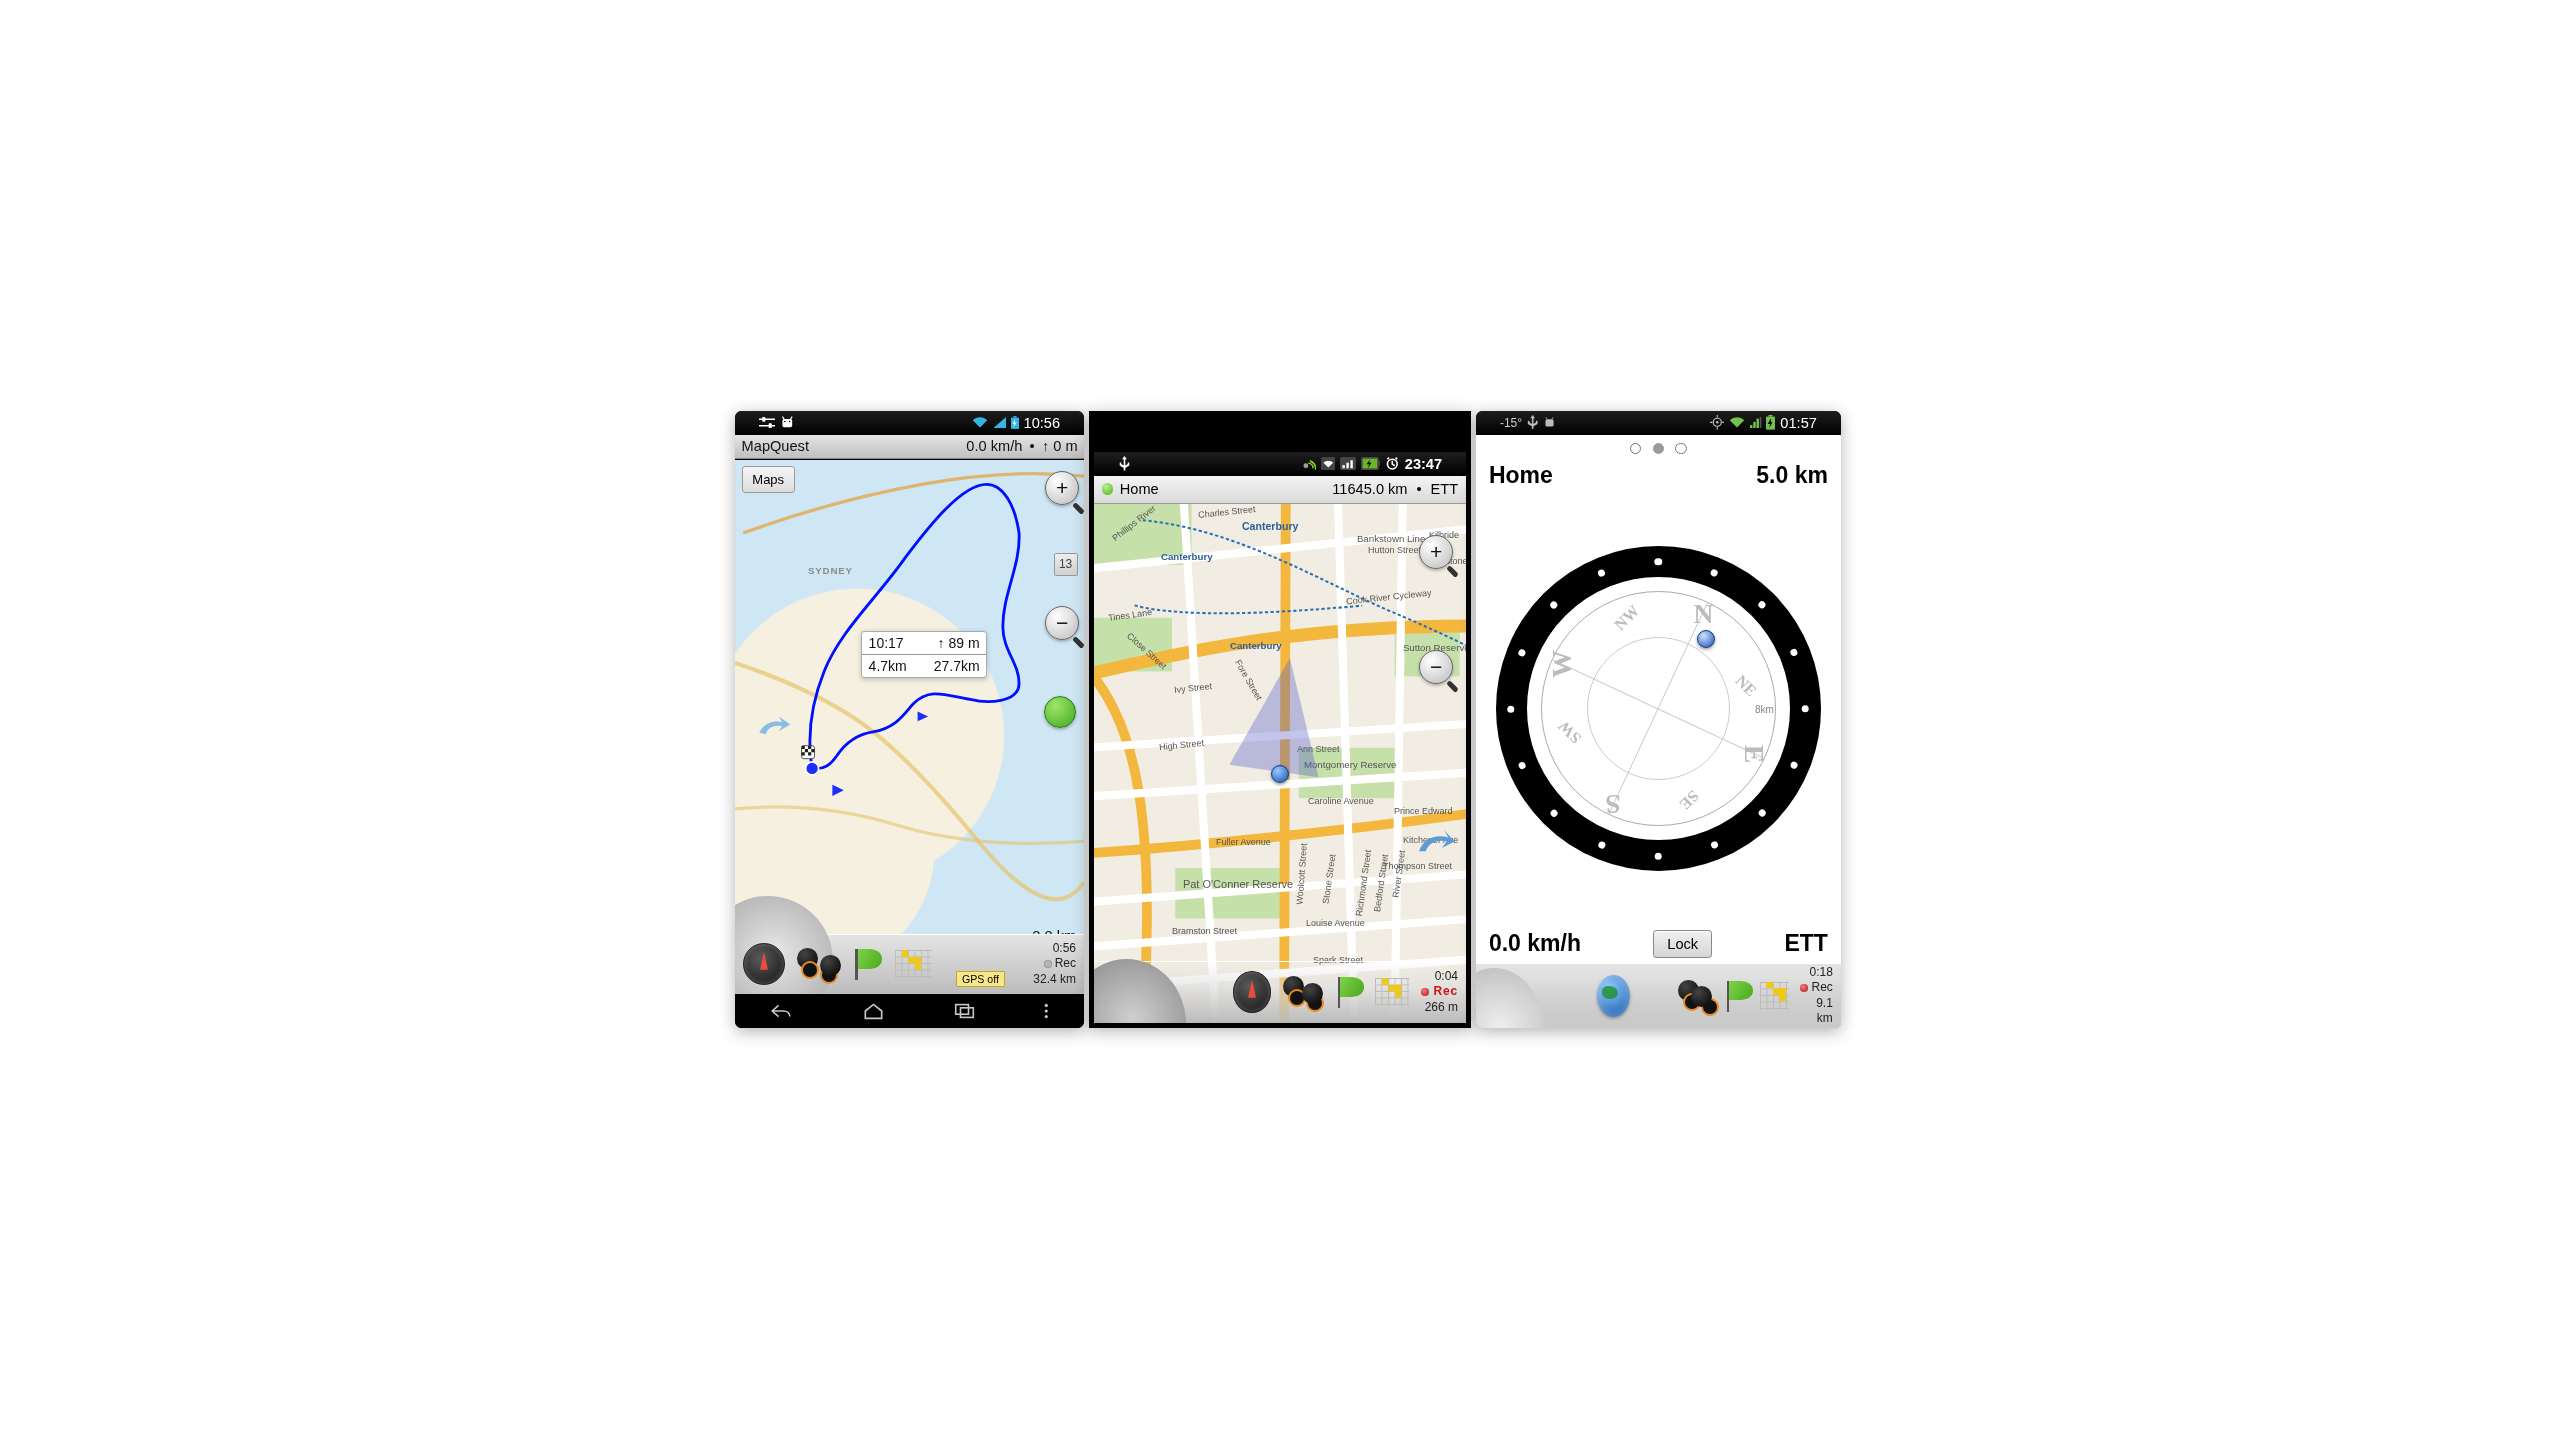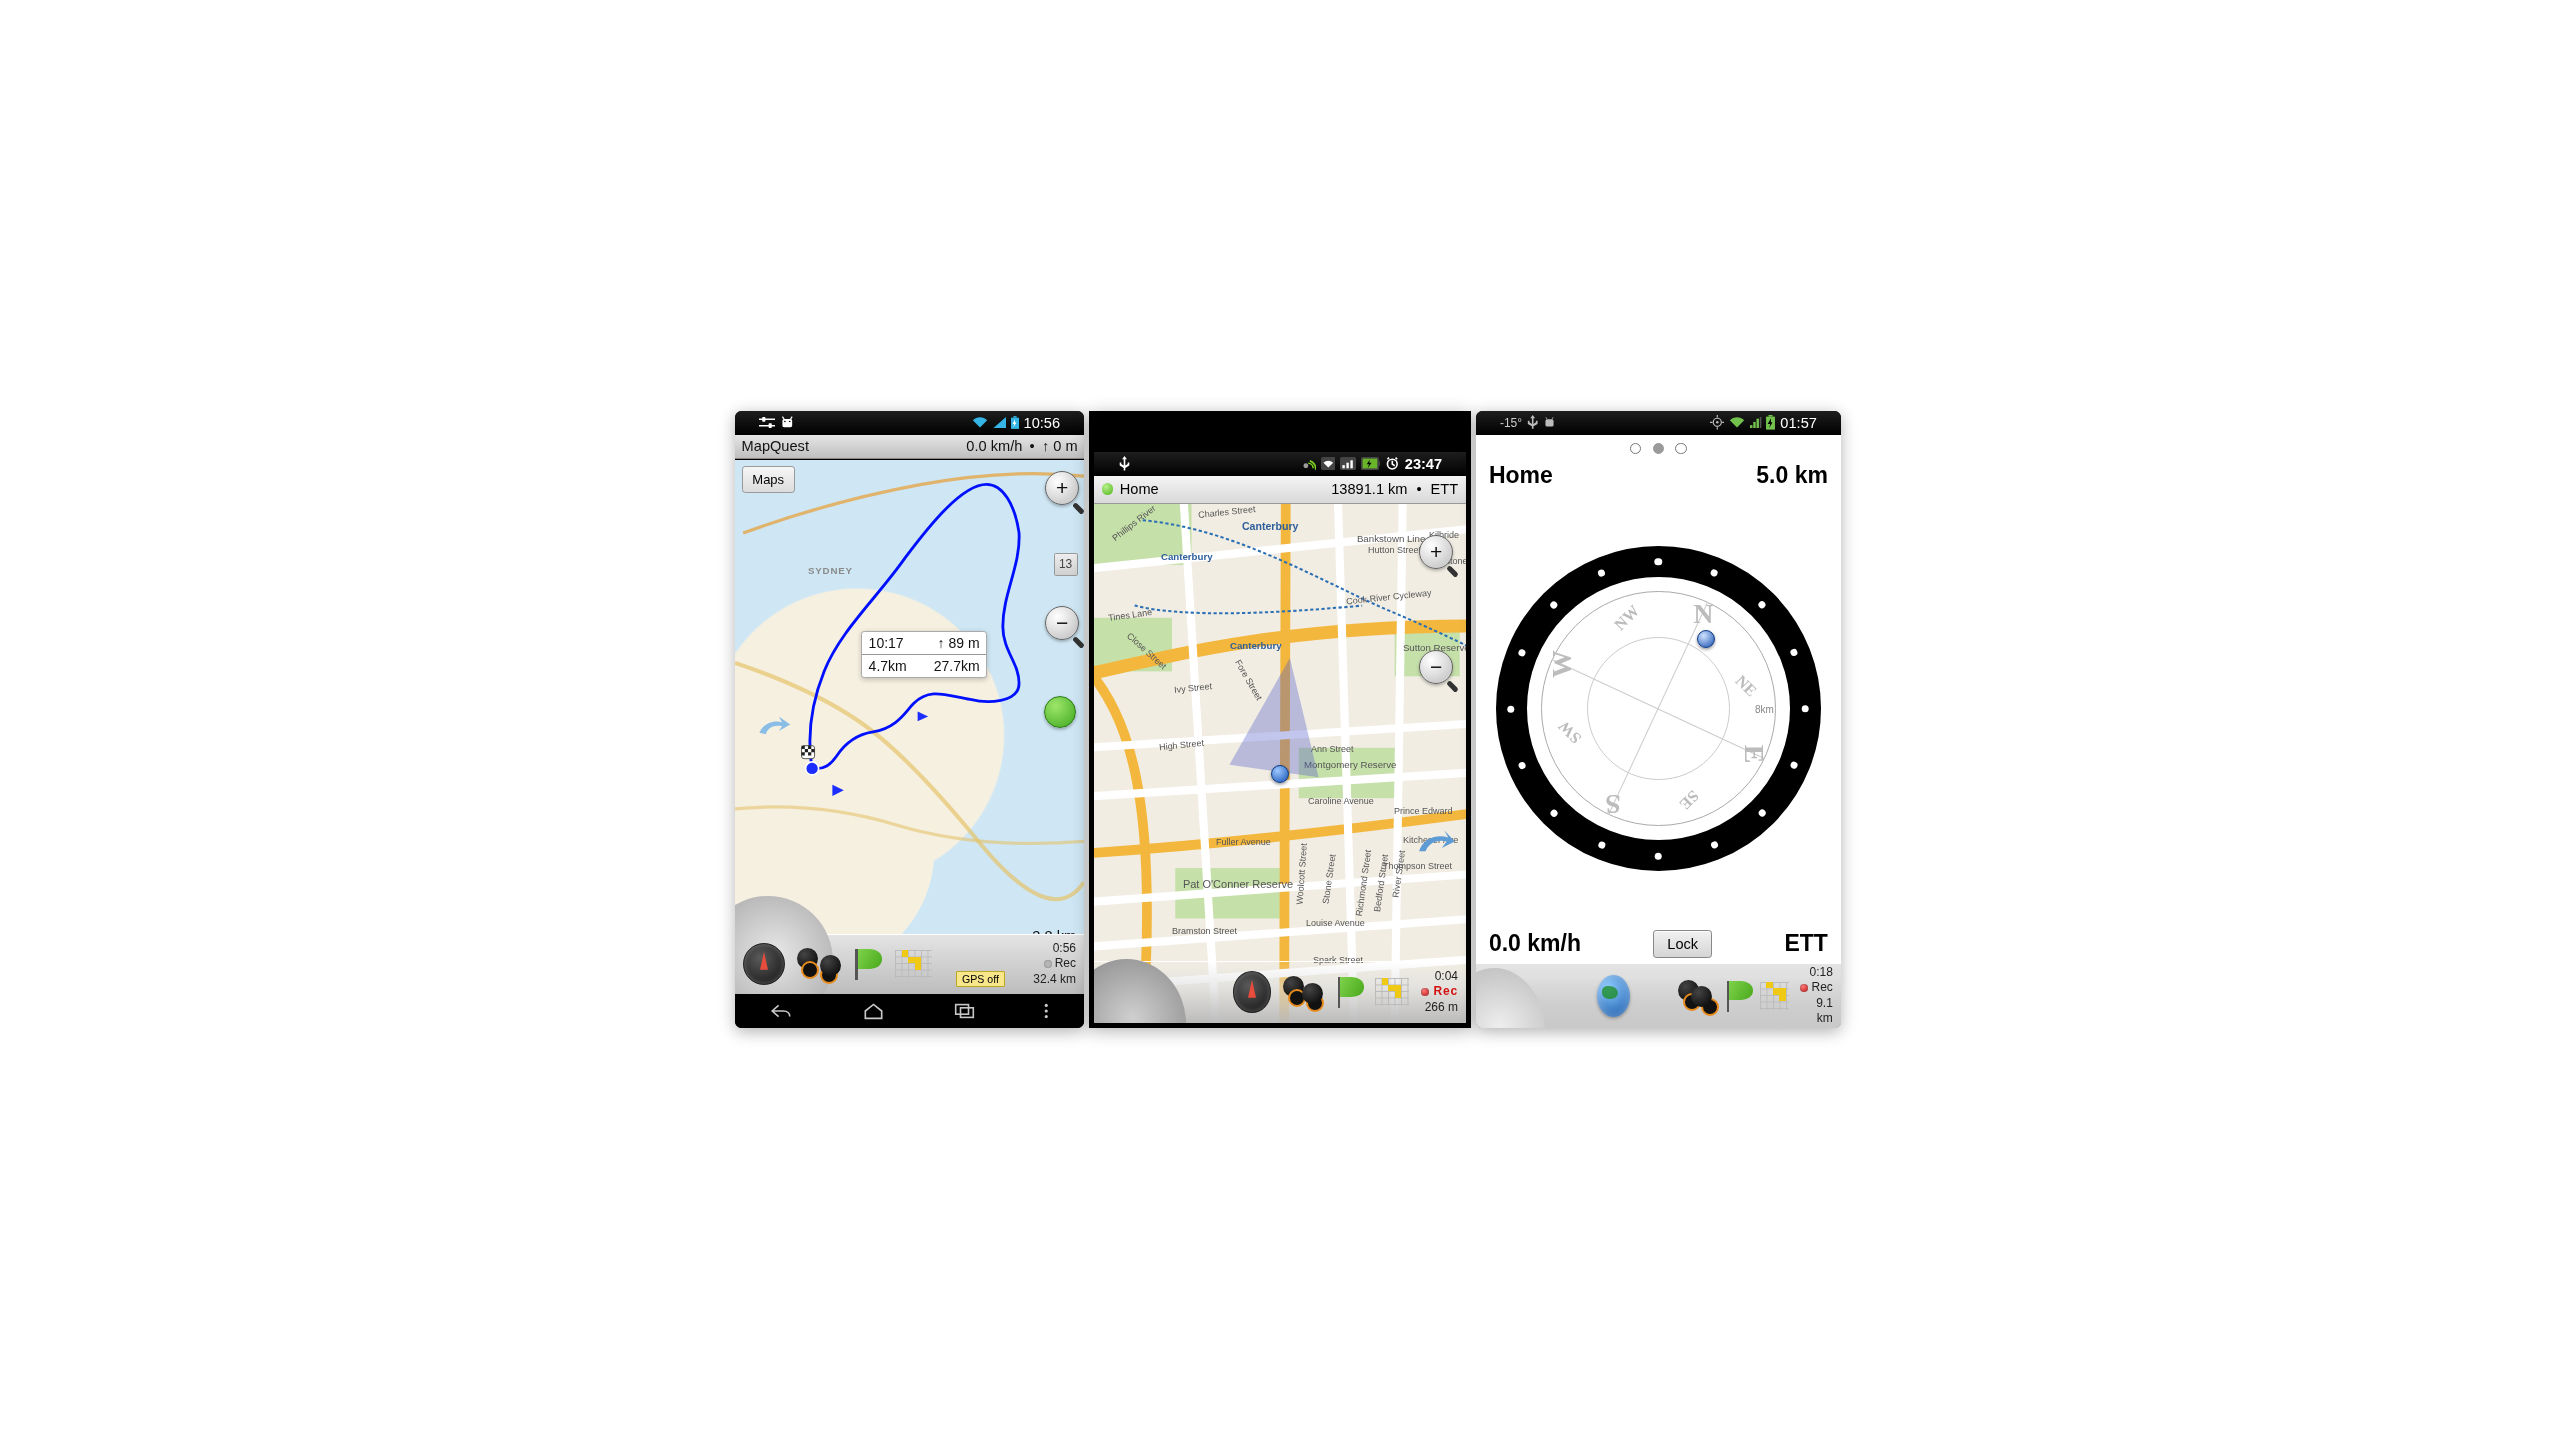--- a/index.html
+++ b/index.html
@@ -431,21 +431,21 @@
         <span style="font-weight:700;">23:47</span>
       </div>
     </div>
 
     <div class="info2">
       <span style="display:flex;align-items:center;">
         <span class="gdot"></span>
         <span>Home</span>
       </span>
       <span>
-        <span>13891.1 km</span>
+        <span>11645.0 km</span>
         <span style="margin:0 4.9px;">•</span>
         <span>ETT</span>
       </span>
     </div>
 
     <div class="map2">
       <svg class="roads" viewBox="0 0 458 640" preserveAspectRatio="none">
         <defs>
           <style>.rd{fill:none;stroke:#fff;stroke-width:10;} .rdm{fill:none;stroke:#f3b73e;stroke-width:12;} .rdb{fill:none;stroke:#f3b73e;stroke-width:16;} .cw{fill:none;stroke:#2b6fb5;stroke-width:2.5;stroke-dasharray:4 3;} .park{fill:#c6e0aa;}</style>
         </defs>
@@ -482,21 +482,21 @@
       <span class="street-label" style="left:14.6px; top:14.6px; transform:rotate(-38deg);">Phillips River</span>
       <span class="street-label" style="left:263px; top:29px; font-size:9.7px;">Bankstown Line</span>
       <span class="street-label" style="left:274px; top:41px;">Hutton Street</span>
       <span class="street-label" style="left:252px; top:88px; transform:rotate(-6deg);">Cook River Cycleway</span>
       <span class="street-label" style="left:309px; top:138px; font-size:9.7px;">Sutton Reserve</span>
       <span class="street-label" style="left:14.6px; top:106px; transform:rotate(-8deg);">Tines Lane</span>
       <span class="street-label" style="left:28px; top:142px; transform:rotate(42deg);">Close Street</span>
       <span class="street-label" style="left:132px; top:171px; transform:rotate(60deg);">Fore Street</span>
       <span class="street-label" style="left:80px; top:179px; transform:rotate(-6deg);">Ivy Street</span>
       <span class="street-label" style="left:65px; top:236px; transform:rotate(-6deg);">High Street</span>
-      <span class="street-label" style="left:217px; top:240px;">Ann Street</span>
+      <span class="street-label" style="left:203px; top:240px;">Ann Street</span>
       <span class="street-label" style="left:210px; top:255px; font-size:9.7px;">Montgomery Reserve</span>
       <span class="street-label" style="left:214px; top:292px;">Caroline Avenue</span>
       <span class="street-label" style="left:300px; top:302px;">Prince Edward</span>
       <span class="street-label" style="left:122px; top:333px;">Fuller Avenue</span>
       <span class="street-label" style="left:89px; top:374px; font-size:11px;">Pat O'Conner Reserve</span>
       <span class="street-label" style="left:177px; top:365px; transform:rotate(-86deg);">Woolcott Street</span>
       <span class="street-label" style="left:78px; top:422px;">Bramston Street</span>
       <span class="street-label" style="left:210px; top:370px; transform:rotate(-82deg);">Stone Street</span>
       <span class="street-label" style="left:236px; top:374px; transform:rotate(-82deg);">Richmond Street</span>
       <span class="street-label" style="left:258px; top:374px; transform:rotate(-82deg);">Bedford Street</span>

